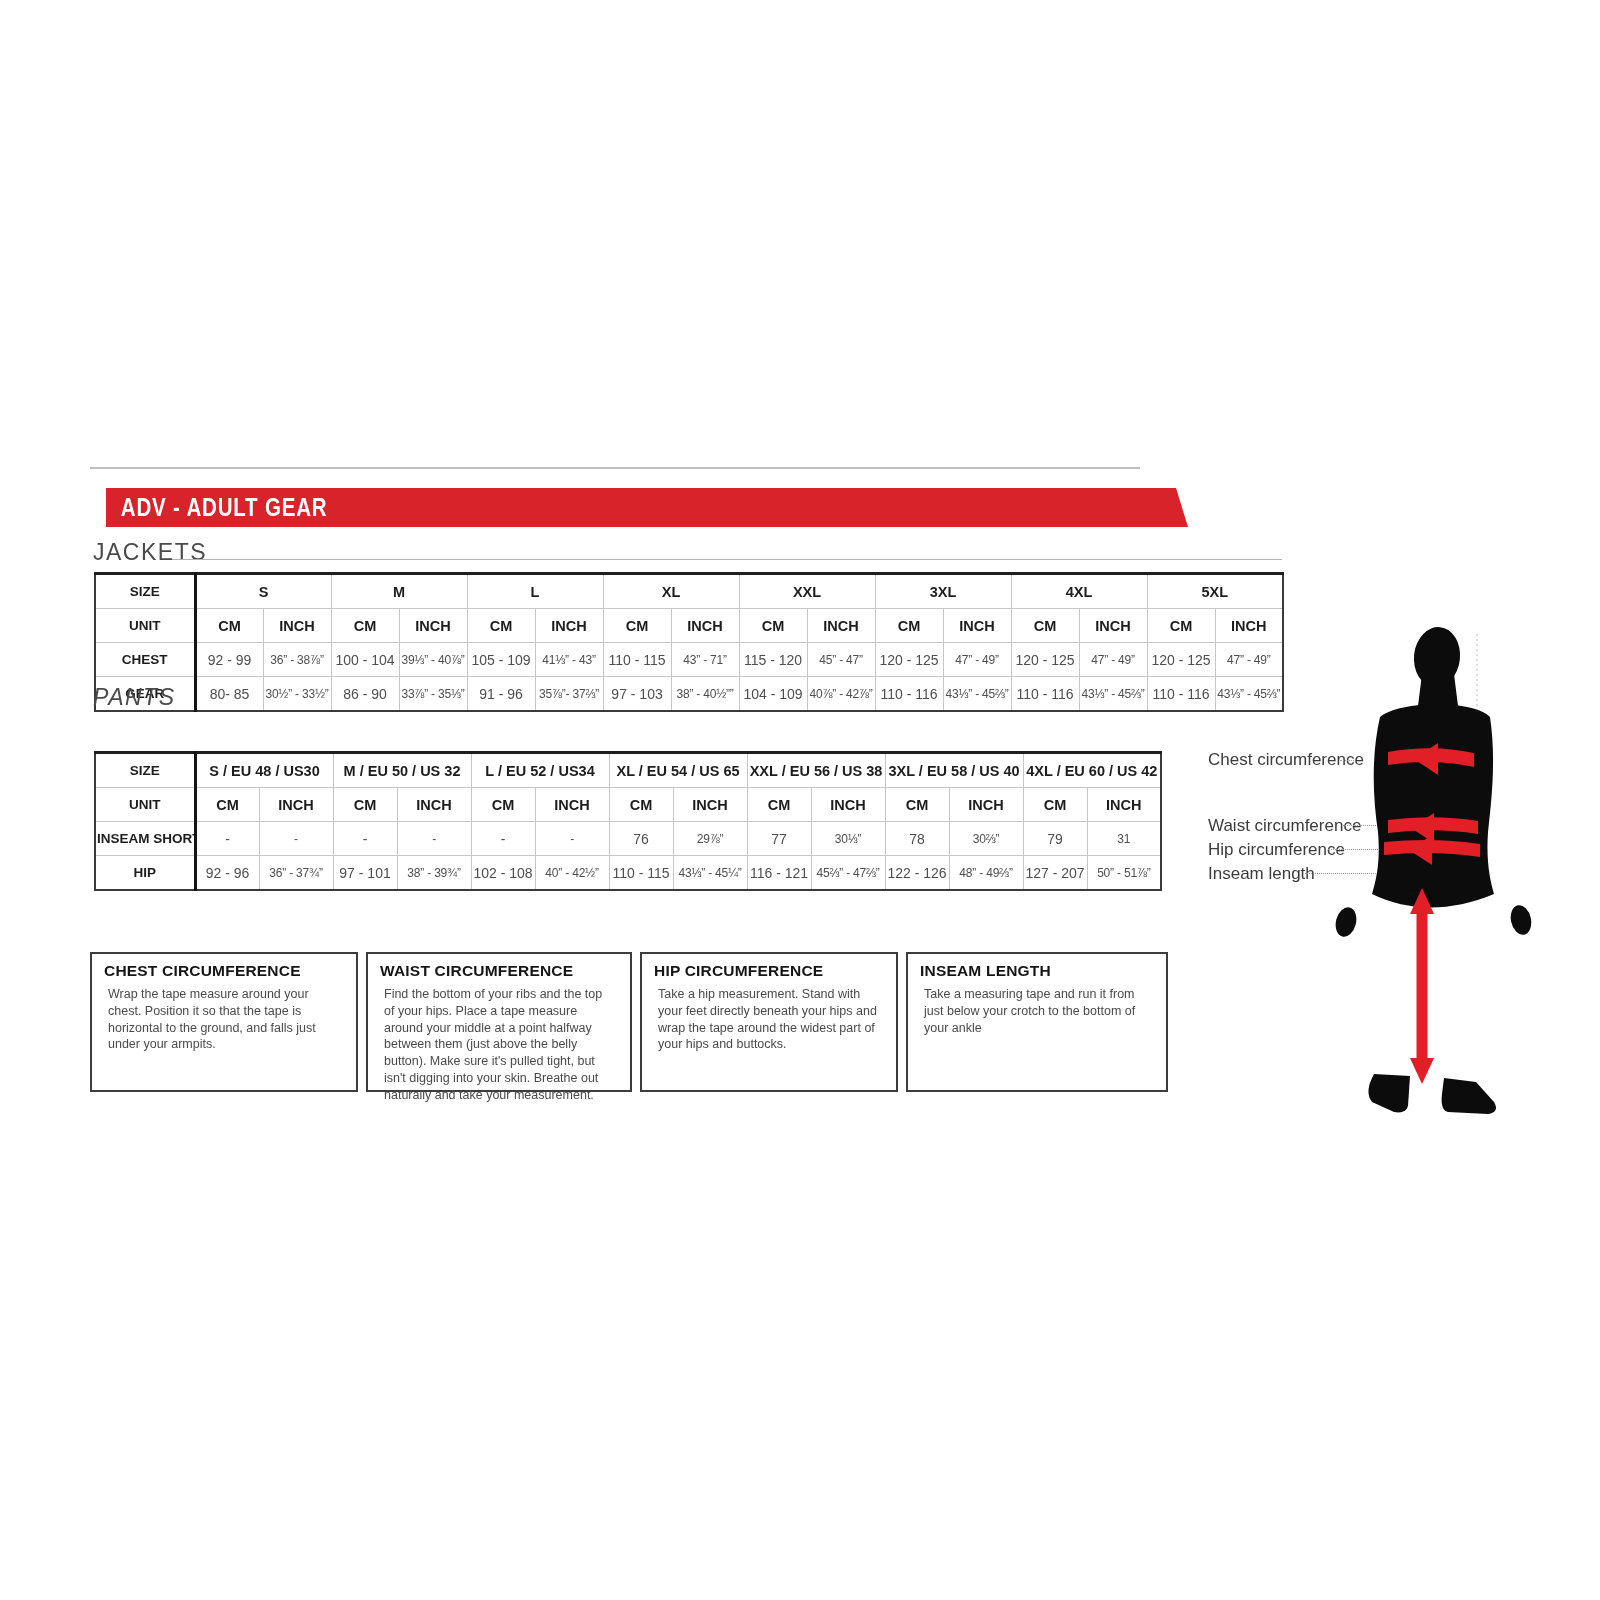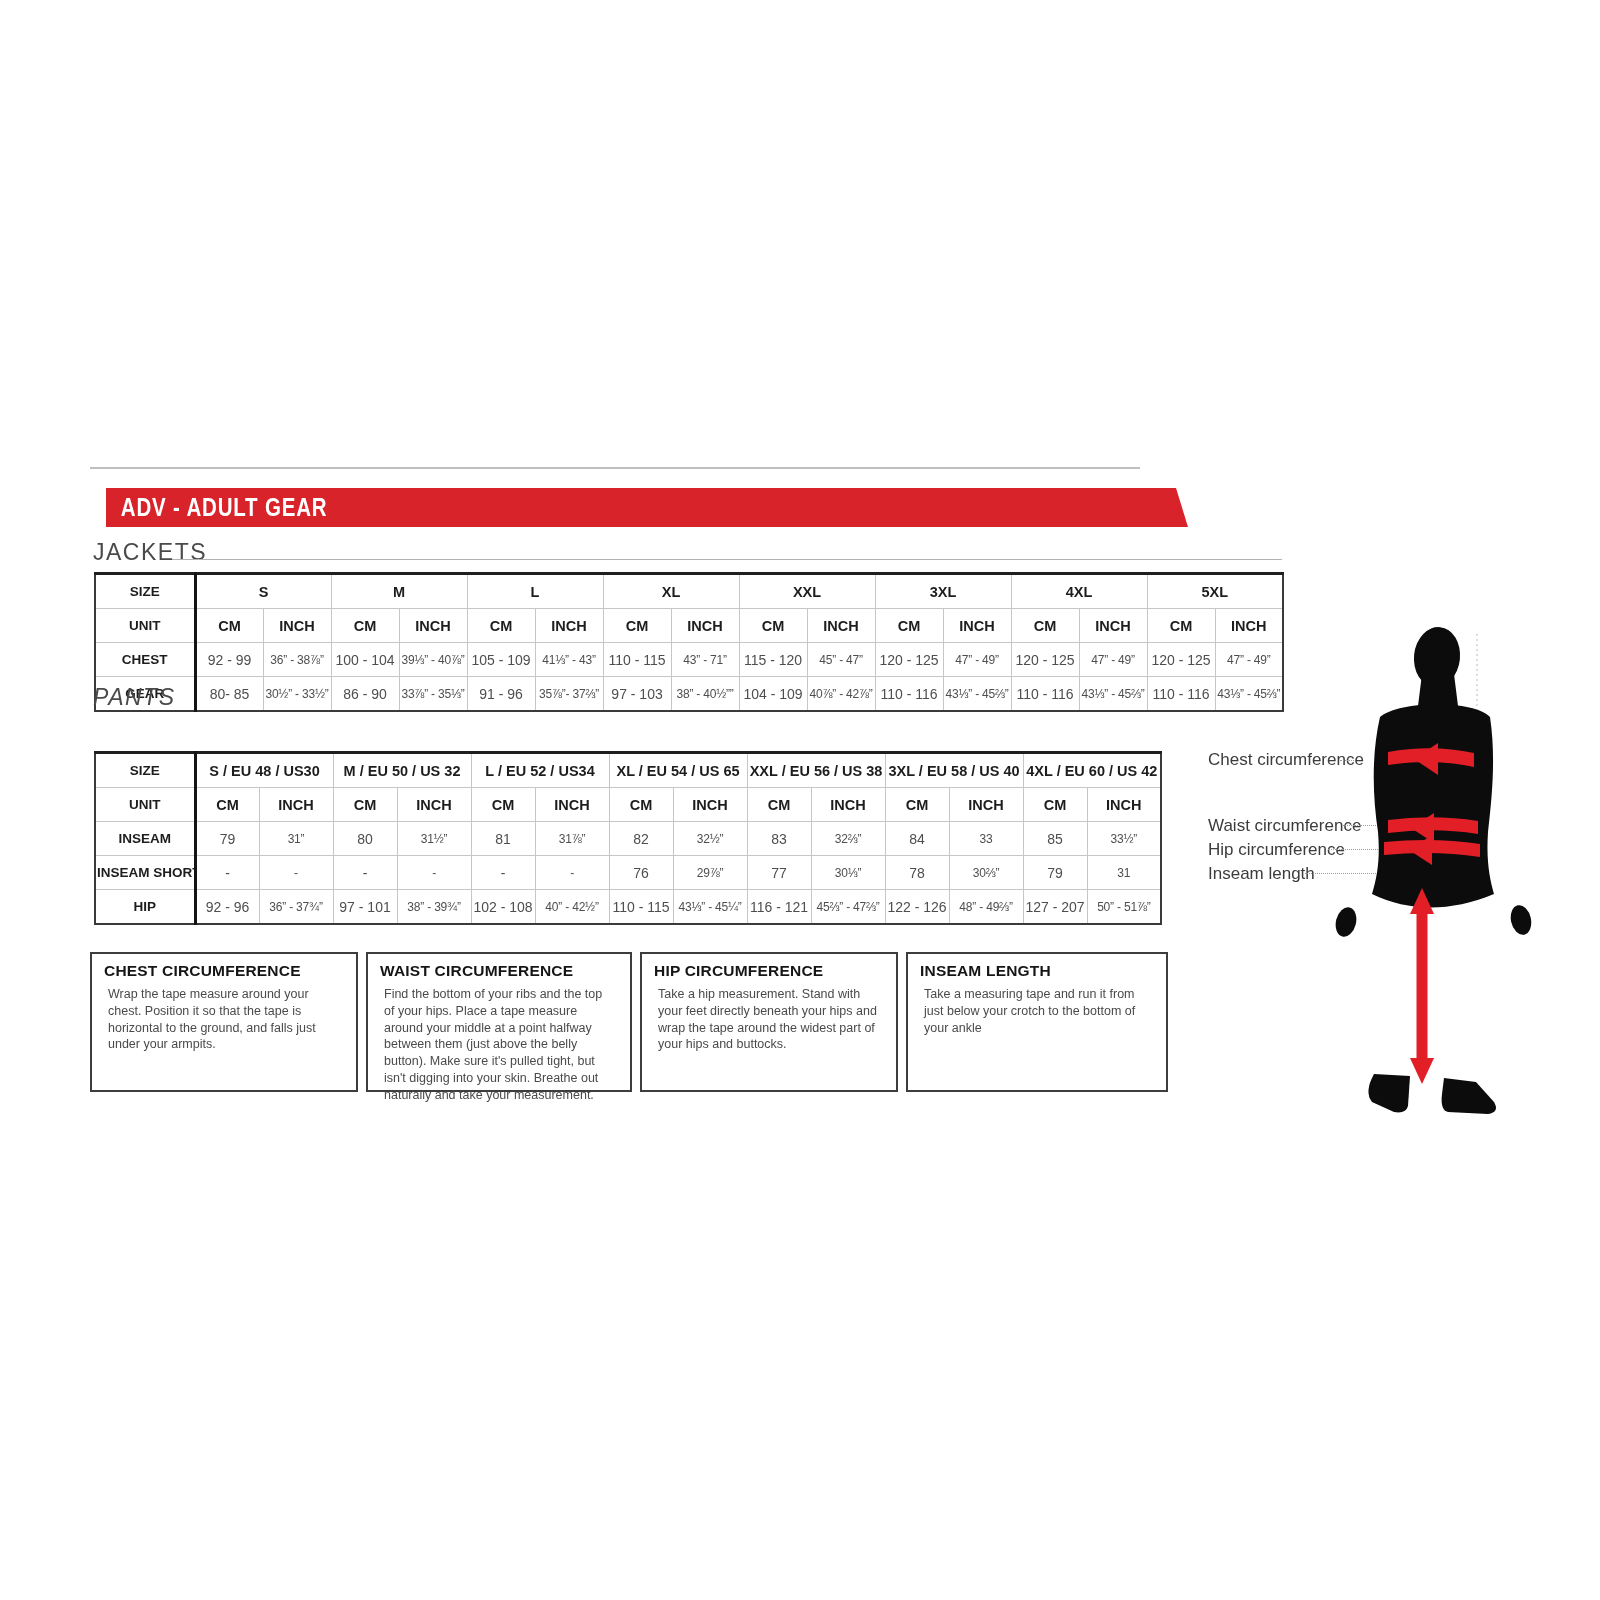--- a/index.html
+++ b/index.html
@@ -201,37 +201,20 @@
         <td class="hdr">CM</td>
         <td class="hdr">INCH</td>
         <td class="hdr">CM</td>
         <td class="hdr">INCH</td>
         <td class="hdr">CM</td>
         <td class="hdr">INCH</td>
         <td class="hdr">CM</td>
         <td class="hdr">INCH</td>
       </tr>
       <tr>
-        <td class="rowlabel">INSEAM</td>
-        <td>79</td>
-        <td class="inch">31”</td>
-        <td>80</td>
-        <td class="inch">31½”</td>
-        <td>81</td>
-        <td class="inch">31⅞”</td>
-        <td>82</td>
-        <td class="inch">32½”</td>
-        <td>83</td>
-        <td class="inch">32⅔”</td>
-        <td>84</td>
-        <td class="inch">33</td>
-        <td>85</td>
-        <td class="inch">33½”</td>
-      </tr>
-      <tr>
         <td class="rowlabel">INSEAM SHORT</td>
         <td>-</td>
         <td class="inch">-</td>
         <td>-</td>
         <td class="inch">-</td>
         <td>-</td>
         <td class="inch">-</td>
         <td>76</td>
         <td class="inch">29⅞”</td>
         <td>77</td>

